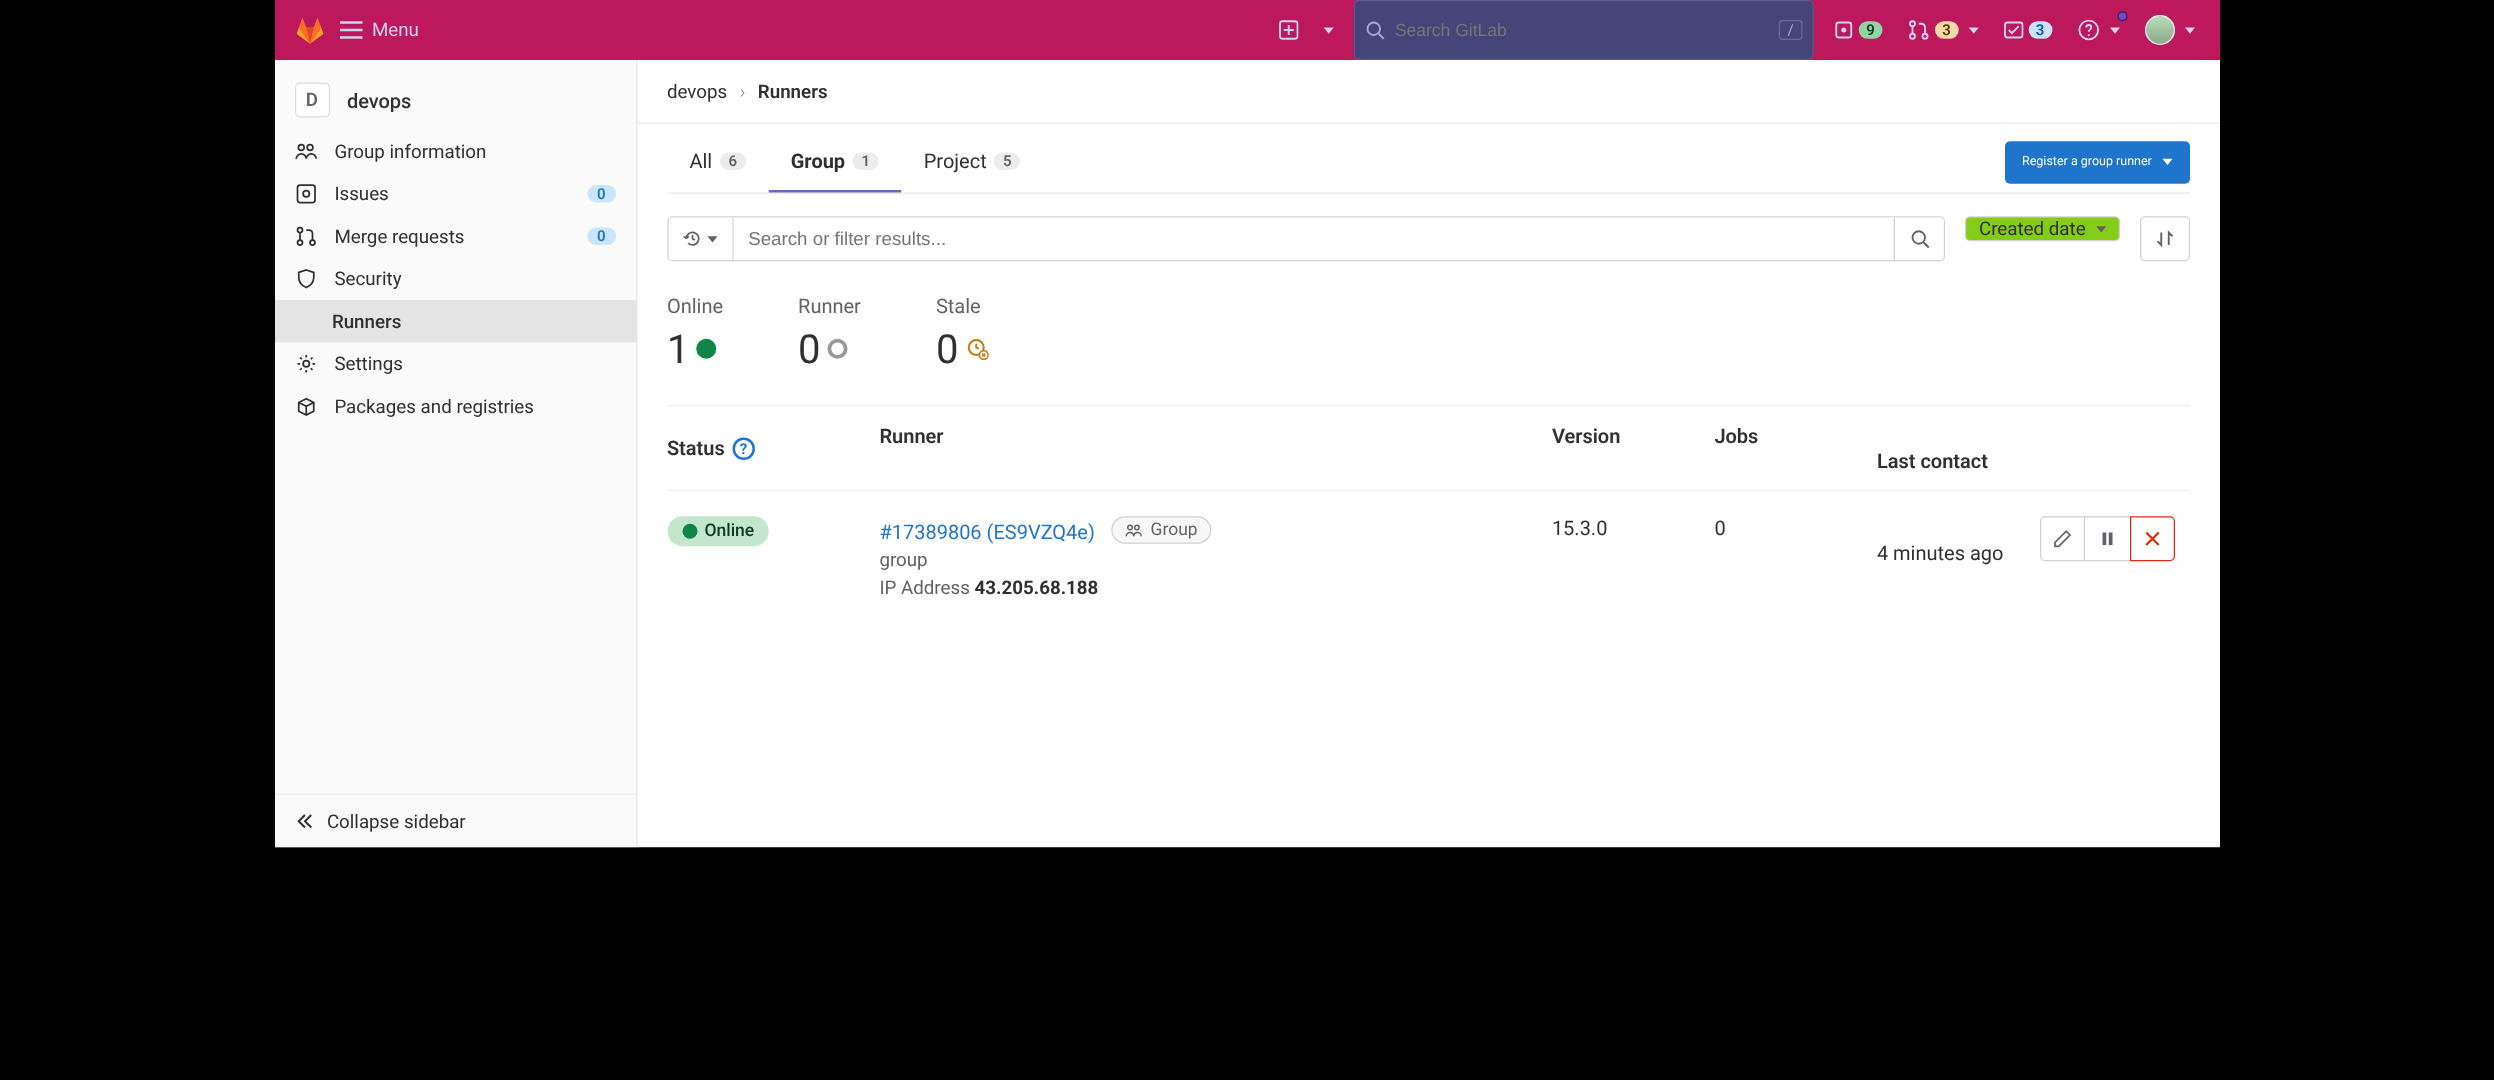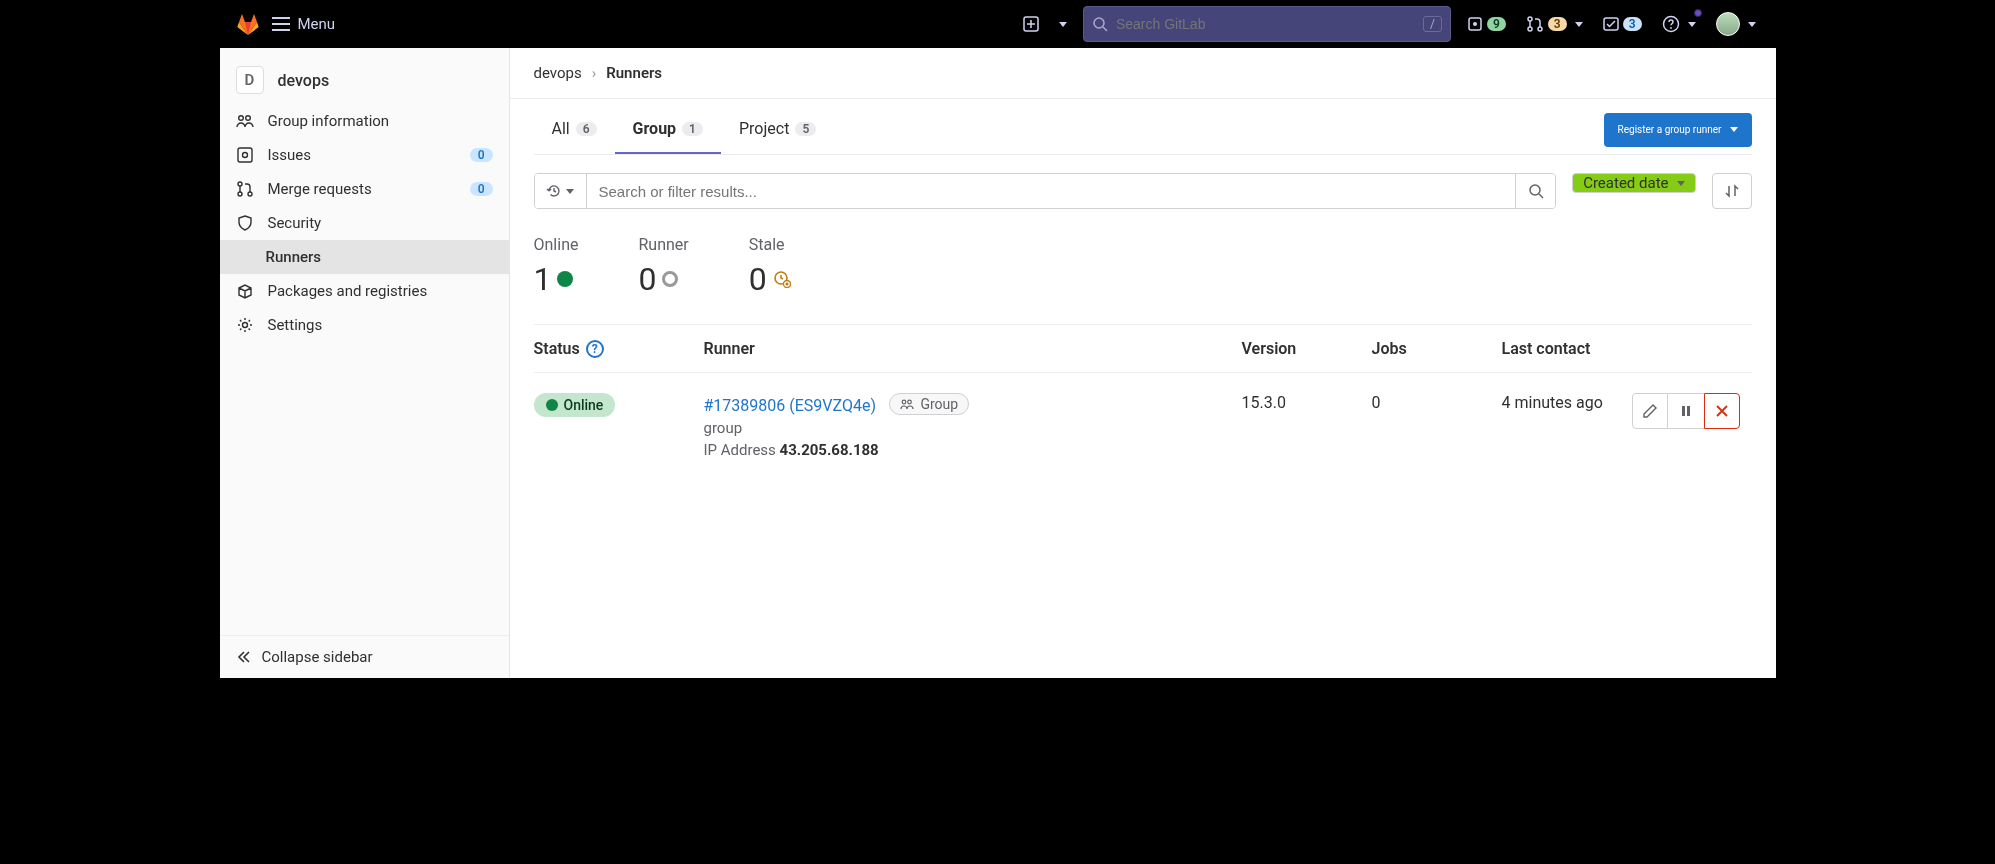--- a/index.html
+++ b/index.html
@@ -1,27 +1,27 @@
 <!DOCTYPE html>
 <html><head>
 <meta charset="utf-8">
 <style>
 * { box-sizing: border-box; margin: 0; padding: 0; }
 body { font-family: -apple-system, BlinkMacSystemFont, "Segoe UI", Roboto, sans-serif; font-size: 14px; color: #303030; background: #000; }
 .frame { width: 1556px; height: 678px; margin: 0 auto; background: #fff; display: flex; flex-direction: column; position: relative; }
 
-.topbar { height: 48px; background: #000000; display: flex; align-items: center; padding: 0 16px; color: #d1d1f0; gap: 12px; }
+.topbar { height: 48px; background: #be185d; display: flex; align-items: center; padding: 0 16px; color: #d1d1f0; gap: 12px; }
 .logo { width: 24px; height: 24px; }
 .menu-btn { display: flex; align-items: center; gap: 8px; cursor: pointer; color:#d1d1f0; font-size:15px; }
 .hamburger { width:18px; height:14px; display:flex; flex-direction:column; justify-content:space-between; }
 .hamburger span { height:2px; background:#d1d1f0; }
 .top-spacer { flex:1; }
 .top-icon-btn { display:flex; align-items:center; gap:4px; cursor:pointer; padding:4px; color:#d1d1f0; }
 .caret-down { width:0;height:0;border-left:4px solid transparent;border-right:4px solid transparent;border-top:5px solid #d1d1f0; }
-.search-box { display:flex; align-items:center; background:#45457a; border:1px solid #5a5a8c; border-radius:4px; height:36px; width:368px; padding:0 8px; gap:8px; color:#a9a9cf; }
+.search-box { display:flex; align-items:center; background:#45457a; border:1px solid #5a5a8c; border-radius:4px; height:48px; width:368px; padding:0 8px; gap:8px; color:#a9a9cf; }
 .search-box input { flex:1; background:transparent; border:none; outline:none; color:#d1d1f0; font-size:14px; }
 .kbd { border:1px solid #6b6b99; border-radius:3px; padding:0 6px; font-size:12px; color:#a9a9cf; }
 .badge-green { background:#91d4a3; color:#0c3b1c; border-radius:9px; padding:0 6px; font-size:12px; font-weight:600; }
 .badge-orange { background:#f5d9a8; color:#5e3a00; border-radius:9px; padding:0 6px; font-size:12px; font-weight:600; }
 .badge-blue  { background:#cbe2f9; color:#0b5cab; border-radius:9px; padding:0 6px; font-size:12px; font-weight:600; }
 .help-icon-wrap { position:relative; }
 .help-dot { position:absolute; top:-2px; right:-2px; width:8px; height:8px; background:#6e49cb; border-radius:50%; border:1.5px solid #292961; }
 .avatar { width:24px; height:24px; border-radius:50%; background:linear-gradient(#bdb,#8a8); border:1px solid #fff; }
 
 .body { flex:1; display:flex; overflow:hidden; }
@@ -63,21 +63,21 @@
 .stat-val { font-size:32px; font-weight:400; display:flex; align-items:center; gap:6px; color:#303030; }
 .dot-green { width:16px; height:16px; background:#108548; border-radius:50%; display:inline-block; }
 .ring-gray { width:16px; height:16px; border:3px solid #999; border-radius:50%; display:inline-block; }
 .clock-stale { width:18px; height:18px; display:inline-block; }
 
 .table-head { display:flex; padding:14px 0; border-bottom:1px solid #eee; font-size:16px; font-weight:600; color:#303030; }
 .col-status { width:170px; display:flex; align-items:center; gap:6px; }
 .col-runner { flex:1; }
 .col-version { width:130px; }
 .col-jobs { width:130px; }
-.col-contact { width:130px; }
+.col-contact { width:130px;margin-top:20px; }
 .col-actions { width:120px; }
 
 .help-circle { width:18px; height:18px; border:2px solid #1f75cb; border-radius:50%; color:#1f75cb; font-size:12px; font-weight:700; display:inline-flex; align-items:center; justify-content:center; cursor:pointer; }
 
 .runner-row { display:flex; padding:20px 0; align-items:flex-start; }
 .status-pill { background:#c3e6cd; color:#0c3b1c; border-radius:14px; padding:4px 12px; display:inline-flex; align-items:center; gap:6px; font-size:14px; font-weight:500; }
 .status-pill .pdot { width:12px; height:12px; background:#108548; border-radius:50%; }
 .runner-link { color:#1f75cb; font-size:16px; cursor:pointer; }
 .group-pill { display:inline-flex; align-items:center; gap:6px; border:1px solid #d0d0d0; border-radius:12px; padding:2px 10px; font-size:14px; color:#626168; margin-left:10px; background:#f7f7f7; }
 .runner-meta { font-size:15px; color:#626168; margin-top:4px; }
@@ -204,30 +204,30 @@
         <svg width="18" height="18" viewBox="0 0 18 18">
             <path d="M9 2l6 2v4c0 4-2.5 6.5-6 8-3.5-1.5-6-4-6-8V4l6-2z" fill="none" stroke="#303030" stroke-width="1.4"></path>
           </svg>
         <span>Security</span>
       </div>
       <div class="side-subitem active">
         <span>Runners</span>
       </div>
       <div class="side-item">
         <svg width="18" height="18" viewBox="0 0 18 18">
-            <path d="M3 6l6-3 6 3v7l-6 3-6-3V6z M3 6l6 3 6-3 M9 9v7" fill="none" stroke="#303030" stroke-width="1.4"></path>
-          </svg>
-        <span>Packages and registries</span>
-      </div>
-      <div class="side-item">
-        <svg width="18" height="18" viewBox="0 0 18 18">
             <circle cx="9" cy="9" r="2.5" fill="none" stroke="#303030" stroke-width="1.4"></circle>
             <path d="M9 2v2M9 14v2M2 9h2M14 9h2M4 4l1.4 1.4M12.6 12.6L14 14M14 4l-1.4 1.4M5.4 12.6L4 14" stroke="#303030" stroke-width="1.4"></path>
           </svg>
         <span>Settings</span>
+      </div>
+      <div class="side-item">
+        <svg width="18" height="18" viewBox="0 0 18 18">
+            <path d="M3 6l6-3 6 3v7l-6 3-6-3V6z M3 6l6 3 6-3 M9 9v7" fill="none" stroke="#303030" stroke-width="1.4"></path>
+          </svg>
+        <span>Packages and registries</span>
       </div>
       <div class="side-spacer"></div>
       <div class="collapse">
         <svg width="16" height="16" viewBox="0 0 16 16">
             <path d="M8 3L3 8l5 5M13 3L8 8l5 5" fill="none" stroke="#303030" stroke-width="1.6"></path>
           </svg>
         <span>Collapse sidebar</span>
       </div>
     </div>
 

